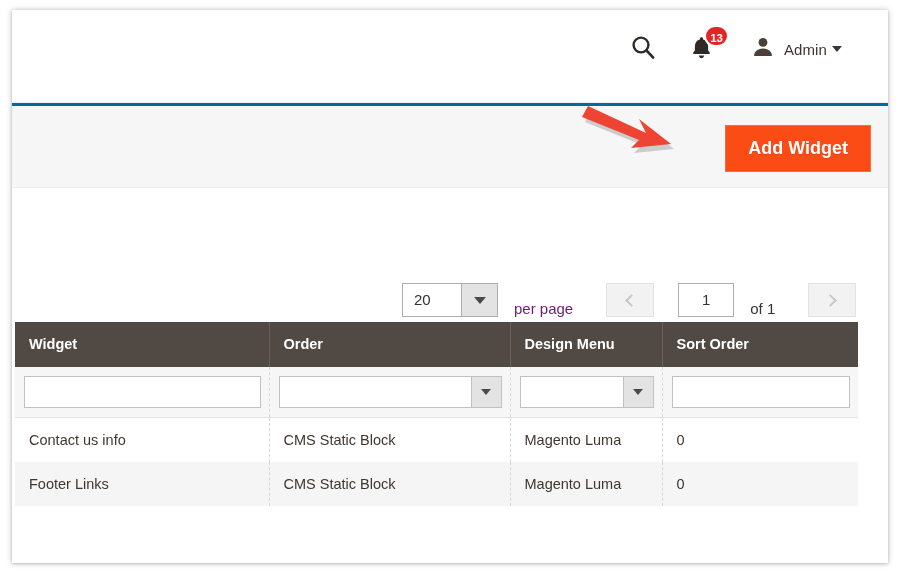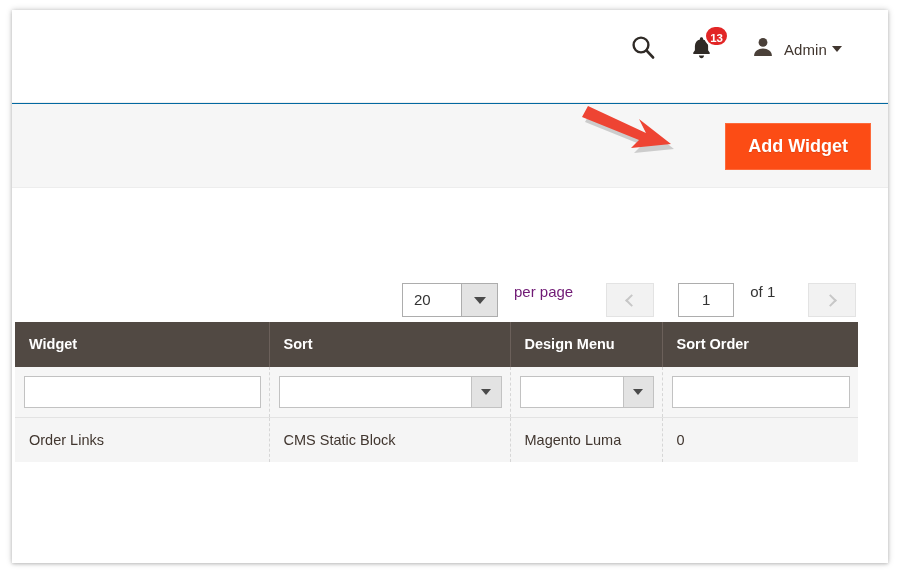--- a/index.html
+++ b/index.html
@@ -79,21 +79,21 @@
     border-right: 5px solid transparent;
     border-top: 6px solid #41362f;
   }
 
   
   .toolbar-band {
     position: absolute;
     left: 0; top: 93px;
     width: 876px; height: 85px;
     background: #f6f6f6;
-    border-top: 1px solid #0369a1;
+    border-top: 3px solid #0369a1;
     border-bottom: 1px solid #ededed;
   }
   .add-widget-btn {
     position: absolute;
     right: 17px; top: 19px;
     background: #fc4c15;
     border: 1px solid #fd6a3b;
     color: #ffffff;
     font-size: 18px;
     font-weight: bold;
@@ -118,21 +118,21 @@
   .pager {
     position: absolute;
     left: 0; top: 178px;
     width: 876px; height: 134px;
     background: #ffffff;
   }
   .pager-inner {
     position: absolute;
     left: 390px; top: 95px;
     display: flex;
-    align-items: flex-start;
+    align-items: flex-end;
   }
   .sel-box {
     display: flex;
     align-items: stretch;
     height: 34px;
     border: 1px solid #adadad;
     background: #ffffff;
     cursor: pointer;
   }
   .sel-val {
@@ -346,21 +346,21 @@
     <table class="grid">
       <colgroup>
         <col style="width:254px">
           <col style="width:241px">
           <col style="width:152px">
           <col style="width:196px">
       </colgroup>
       <thead>
         <tr>
           <th>Widget</th>
-          <th>Sort</th>
+          <th>Order</th>
           <th>Design Menu</th>
           <th>Sort Order</th>
         </tr>
       </thead>
       <tbody>
         <tr class="filters">
           <td>
             <div class="f-input"></div>
           </td>
           <td>
@@ -377,22 +377,28 @@
               <div class="arr">
                   <i></i>
                 </div>
             </div>
           </td>
           <td>
             <div class="f-input"></div>
           </td>
         </tr>
 
+        <tr class="data">
+          <td>Contact us info</td>
+          <td>CMS Static Block</td>
+          <td>Magento Luma</td>
+          <td>0</td>
+        </tr>
         <tr class="data alt">
-          <td>Order Links</td>
+          <td>Footer Links</td>
           <td>CMS Static Block</td>
           <td>Magento Luma</td>
           <td>0</td>
         </tr>
       </tbody>
     </table>
 
   </div>
 
   <div class="anno-arrow">

